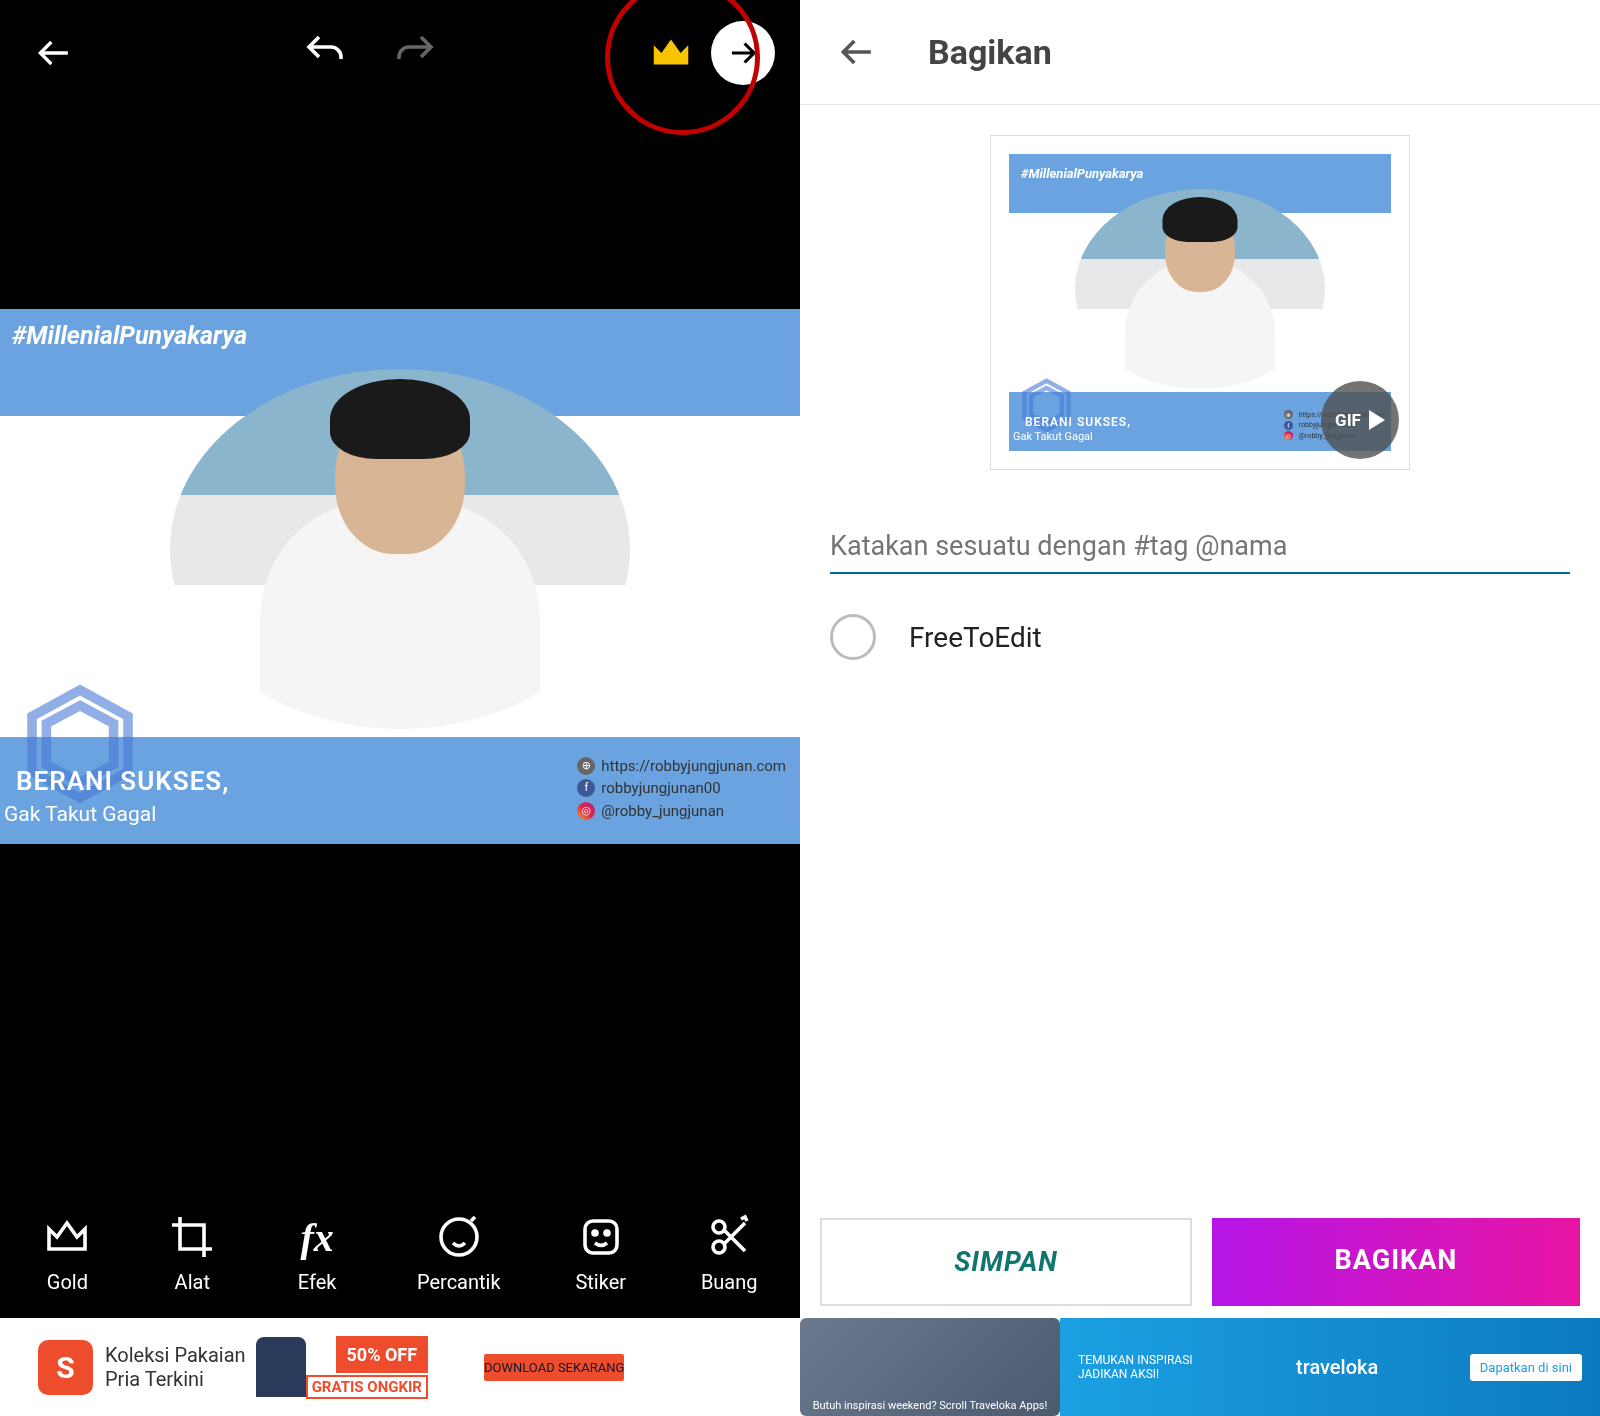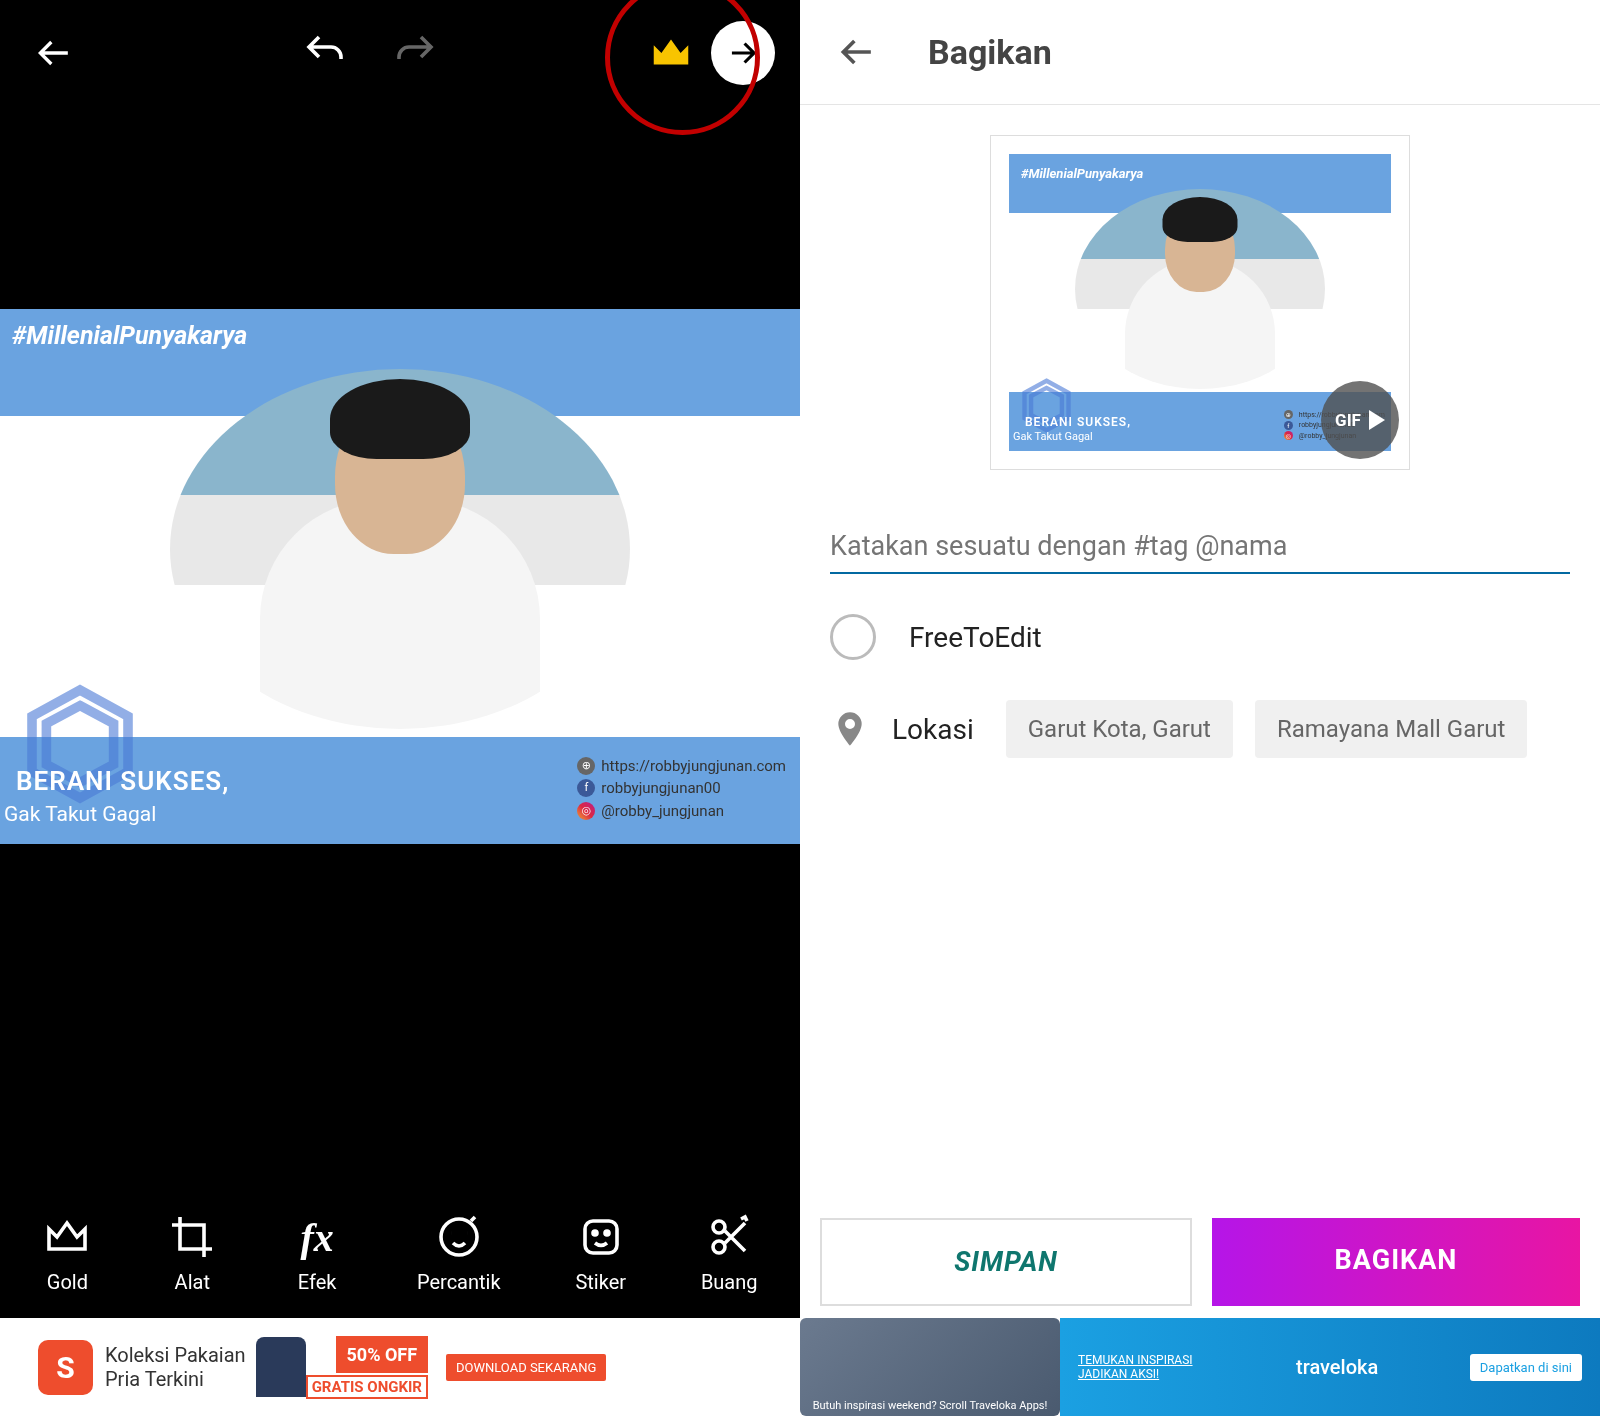--- a/index.html
+++ b/index.html
@@ -40,21 +40,21 @@
 .toolbar-bottom { height: 130px; display: flex; align-items: center; justify-content: space-around; padding: 0 5px; }
 .tool-item { display: flex; flex-direction: column; align-items: center; color: #fff; font-size: 20px; gap: 8px; cursor: pointer; }
 .tool-icon { width: 50px; height: 50px; display: flex; align-items: center; justify-content: center; font-size: 40px;}
 
 
 .ad-banner-left { height: 98px; background: #fff; display: flex; align-items: center; position: relative; overflow: hidden; }
 .ad-shopee { width: 55px; height: 55px; background: #ee4d2d; border-radius: 10px; margin: 0 12px 0 38px; display:flex;align-items:center;justify-content:center;color:#fff;font-size:30px;font-weight:700;}
 .ad-text { font-size: 20px; color: #333; line-height: 1.2; }
 .ad-off { background: #ee4d2d; color: #fff; font-weight: 700; font-size: 18px; padding: 8px 8px; margin-left: 30px; text-align: center;}
 .ad-gratis { background: #fff; color: #ee4d2d; font-weight: 700; font-size: 15px; border:2px solid #ee4d2d; padding: 1px 4px; margin-top:2px;text-align:center;}
-.ad-download { background: #ee4d2d; color: #ffffff; font-size: 13px; padding: 6px 10px; margin-left: 18px; border-radius: 2px; }
+.ad-download { background: #ee4d2d; color: #0f172a; font-size: 13px; padding: 6px 0; margin-left: 56px; border-radius: 2px; }
 .ad-shirt{width:50px;height:60px;background:#2a3a5a;border-radius:8px 8px 0 0;margin-left:10px;}
 
 
 .header-right { height: 105px; display: flex; align-items: center; padding: 0 28px; border-bottom: 1px solid #e5e5e5; gap: 40px; }
 .header-right .title { font-size: 34px; font-weight: 700; color: #444; }
 .right-content { flex: 1; display: flex; flex-direction: column; align-items: center; padding: 30px 30px 0; }
 .preview-box { width: 420px; height: 335px; border: 1px solid #ddd; padding: 18px; position: relative; }
 .preview-inner { width: 100%; height: 100%; background: linear-gradient(180deg,#6aa3e0 0%,#6aa3e0 20%,#fff 20%,#fff 80%,#6aa3e0 80%); position: relative; }
 .preview-inner .eye-shape{top:25px;height:250px;}
 .preview-inner .face-circle{width:250px;height:200px;top:35px;}
@@ -80,21 +80,21 @@
 .loc-chip { background: #f0f0f0; color: #666; font-size: 24px; padding: 15px 22px; border-radius: 4px; cursor: pointer; white-space: nowrap; }
 
 .bottom-btns { display: flex; gap: 20px; padding: 12px 20px; }
 .btn-save { flex: 1; border: 2px solid #ddd; background: #fff; color: #0f766e; font-size: 27px; font-weight: 700; padding: 26px 0; text-align: center; cursor: pointer; letter-spacing: 1px; font-style: italic;}
 .btn-share { flex: 1; background: linear-gradient(90deg,#b515e8,#e815a3); color: #fff; font-size: 27px; font-weight: 700; padding: 26px 0; text-align: center; cursor: pointer; letter-spacing: 1px;}
 
 .ad-banner-right { height: 98px; display: flex; }
 .ad-right-1 { flex: 1; background: linear-gradient(135deg,#6b7a8f,#4a5a6f); display:flex;align-items:flex-end;justify-content:center;color:#fff;font-size:11px;text-align:center;padding:4px;border-radius:6px;}
 .ad-right-2 { flex: 2; background: linear-gradient(90deg,#1ba0e2,#0d7abf); display:flex;align-items:center;justify-content:space-between;color:#fff;padding:0 18px;}
 .trav-logo { font-size: 20px; font-weight: 500; margin-left: 12px;}
-.trav-txt { font-size: 12px; line-height: 1.2; text-decoration: underline;}
+.trav-txt { font-size: 12px; line-height: 1.2;}
 .trav-btn { background: #fff; color: #1ba0e2; font-size: 13px; padding: 6px 10px; border-radius: 3px;}
 </style>
 </head>
 <body>
 
 <div class="screen screen-left">
   <div class="topbar-left">
     <div class="icon-btn">
       <svg width="44" height="44" viewBox="0 0 24 24" fill="none" stroke="currentColor" stroke-width="1.8">
           <path d="M19 12H5M10 6l-6 6 6 6"></path>
@@ -277,30 +277,20 @@
       </div>
     </div>
 
     <input class="caption-input" placeholder="Katakan sesuatu dengan #tag @nama" style="">
 
     <div class="free-edit-row">
       <div class="circle-check"></div>
       <div class="free-edit-label">FreeToEdit</div>
     </div>
 
-    <div class="location-row">
-      <div class="loc-pin">
-        <svg width="40" height="40" viewBox="0 0 24 24" fill="currentColor">
-            <path d="M12 2a7 7 0 017 7c0 5-7 13-7 13S5 14 5 9a7 7 0 017-7zm0 4a3 3 0 100 6 3 3 0 000-6z"></path>
-          </svg>
-      </div>
-      <div class="loc-label">Lokasi</div>
-      <div class="loc-chip">Garut Kota, Garut</div>
-      <div class="loc-chip">Ramayana Mall Garut</div>
-    </div>
   </div>
 
   <div class="bottom-btns">
     <div class="btn-save">SIMPAN</div>
     <div class="btn-share">BAGIKAN</div>
   </div>
 
   <div class="ad-banner-right">
     <div class="ad-right-1">
         <span>Butuh inspirasi weekend? Scroll Traveloka Apps!</span>

